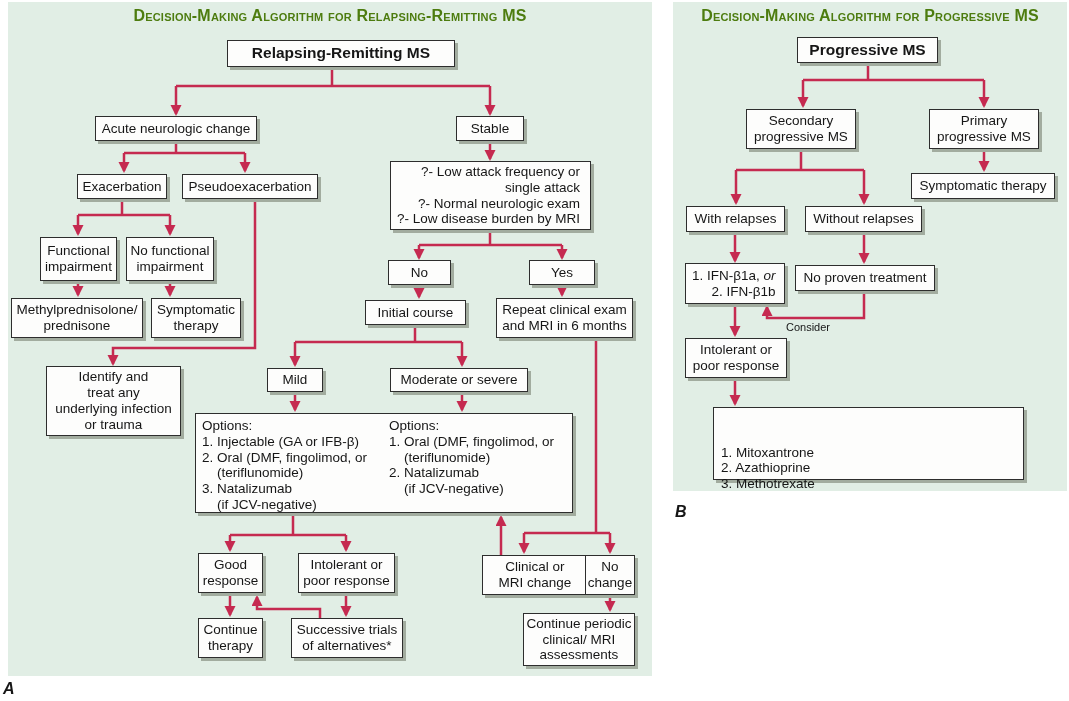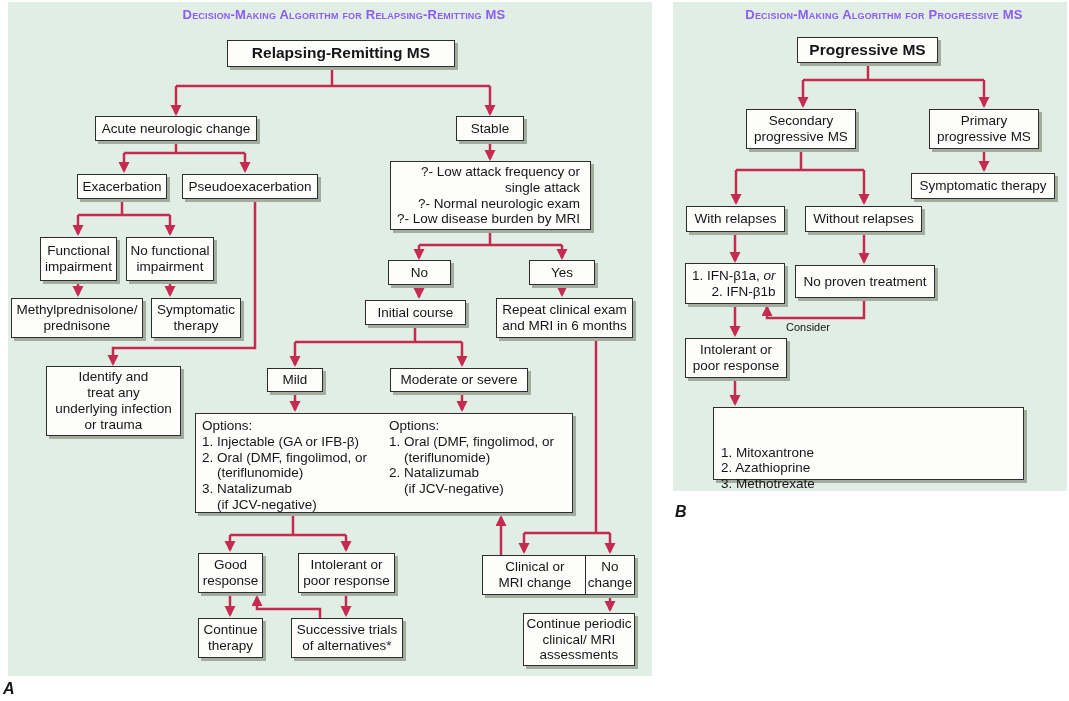--- a/index.html
+++ b/index.html
@@ -3,22 +3,22 @@
 <meta charset="utf-8">
 <style>
   html,body{margin:0;padding:0;}
   body{
     width:1069px;height:701px;position:relative;background:#ffffff;
     font-family:"Liberation Sans","DejaVu Sans",sans-serif;color:#161616;
     overflow:hidden;
   }
   .panel{position:absolute;background:#e1eee5;}
   .ptitle{
-    position:absolute;text-align:center;font-weight:bold;font-size:13px;
-    font-variant:small-caps;letter-spacing:.2px;color:#8b5cf6;padding-left:14px;
+    position:absolute;text-align:center;font-weight:bold;font-size:16px;
+    font-variant:small-caps;letter-spacing:.2px;color:#4d7c0f;
   }
   .node{
     position:absolute;background:#fdfdfc;border:1.6px solid #2d2d2d;
     box-shadow:3px 3px 0 #a2ac9f;display:flex;align-items:center;justify-content:center;
     text-align:center;font-size:13.5px;line-height:1.17;white-space:pre-wrap;
     box-sizing:border-box;z-index:2;
   }
   .node.bold{font-weight:bold;font-size:15.5px;}
   .node.left{justify-content:flex-start;text-align:left;align-items:flex-start;padding:4px 6px;}
   .node.vcenter-left{justify-content:flex-start;text-align:right;padding:12px 6px;}
@@ -175,21 +175,21 @@
 <div class="node" style="left:686px;top:206px;width:99px;height:26px">With relapses</div>
 <div class="node" style="left:805px;top:206px;width:117px;height:26px">Without relapses</div>
 
 <div class="node vcenter-left" style="left:685px;top:263px;width:100px;height:41px;white-space:normal">
   <div>
     <span>1. IFN-β1a,</span><i> or</i>
     <span class="ifnline2">2. IFN-β1b</span>
   </div>
 </div>
 
-<div class="node" style="left:795px;top:265px;width:140px;height:33px">No proven treatment</div>
+<div class="node" style="left:795px;top:265px;width:140px;height:26px">No proven treatment</div>
 <div class="freelabel" style="left:786px;top:321px">Consider</div>
 <div class="node" style="left:685px;top:338px;width:102px;height:40px">Intolerant or
 poor response</div>
 
 <div class="node left" style="left:713px;top:407px;width:311px;height:73px;padding:5px 0">
   <div class="rxwrap">
     <div class="rxcols">
       <div class="c1">1. Mitoxantrone
 2. Azathioprine
 3. Methotrexate</div>

